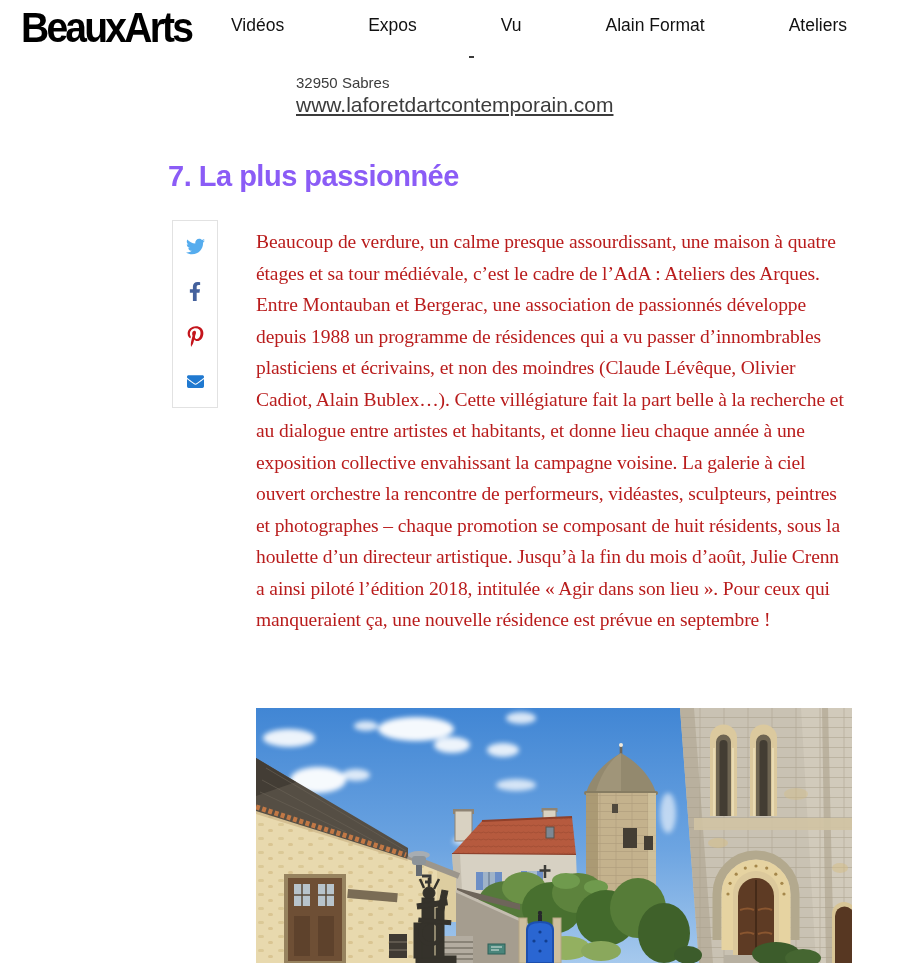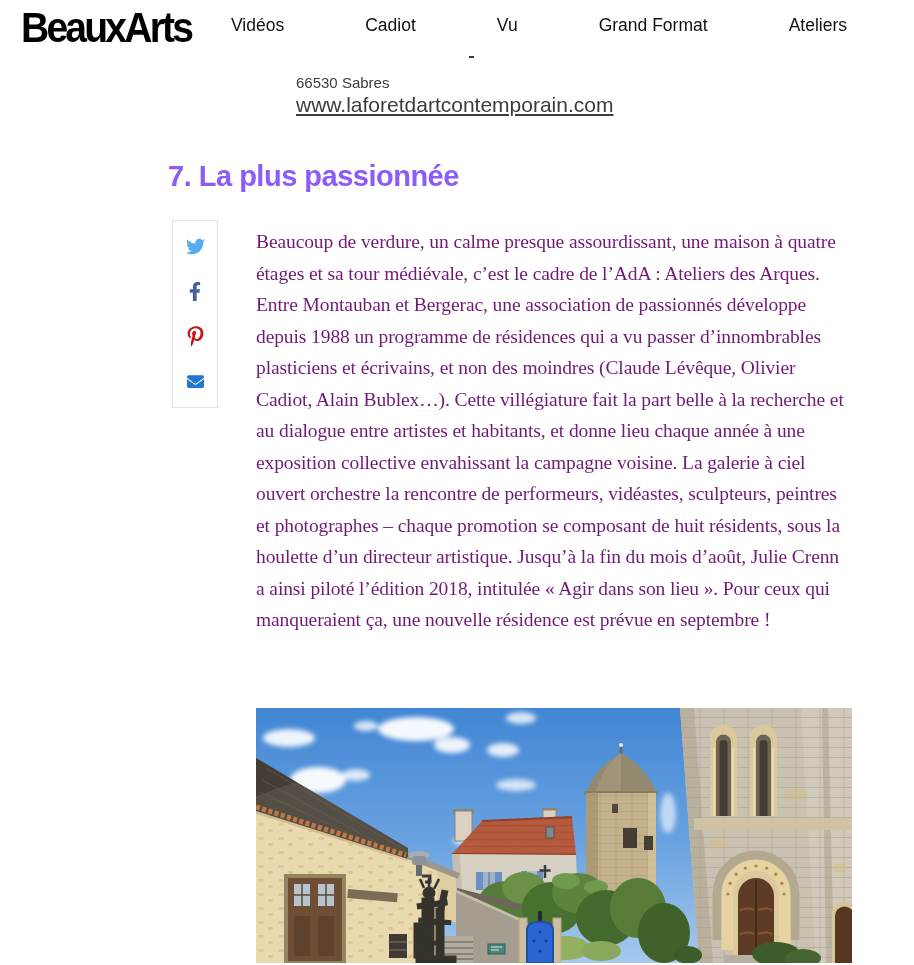--- a/index.html
+++ b/index.html
@@ -50,50 +50,50 @@
     border:1px solid #e2e2e2; background:#fff;
     display:flex; flex-direction:column; align-items:center;
     justify-content:space-between; padding:14px 0;
   }
   .share-btn { width:22px; height:22px; display:flex; align-items:center; justify-content:center; cursor:pointer; }
   .share-btn svg { display:block; }
   
   .article-text {
     position:absolute; left:256px; top:226px; width:592px;
     font-family:"Liberation Serif", serif;
-    font-size:19.5px; line-height:31.5px; color:#701a75;
+    font-size:19.5px; line-height:31.5px; color:#b91c1c;
     letter-spacing:-0.1px; text-align:left;
   }
   
   .article-photo {
     position:absolute; left:256px; top:708px; width:596px; height:255px;
     overflow:hidden; background:#5f9bd8;
   }
   .article-photo svg { display:block; }
 </style>
 </head>
 <body>
 
 <div class="page">
 
   <header class="site-header">
     <div class="logo">BeauxArts</div>
     <nav class="main-nav">
       <span class="nav-item">Vidéos</span>
-      <span class="nav-item">Cadiot</span>
+      <span class="nav-item">Expos</span>
       <span class="nav-item">Vu</span>
-      <span class="nav-item">Grand Format</span>
+      <span class="nav-item">Alain Format</span>
       <span class="nav-item">Ateliers</span>
     </nav>
   </header>
 
   <div class="scroll-artifact"></div>
 
   <div class="address-block">
-    <div class="address-line">66530 Sabres</div>
+    <div class="address-line">32950 Sabres</div>
     <a class="address-link">www.laforetdartcontemporain.com</a>
   </div>
 
   <h2 class="section-heading">7. La plus passionnée</h2>
 
   <div class="share-box">
     <span class="share-btn">
       <svg width="21" height="19" viewBox="0 0 512 512" aria-hidden="true">
         <path d="M459.37 151.716c.325 4.548.325 9.097.325 13.645 0 138.72-105.583 298.558-298.558 298.558-59.452 0-114.68-17.219-161.137-47.106 8.447.974 16.568 1.299 25.34 1.299 49.055 0 94.213-16.568 130.274-44.832-46.132-.975-84.792-31.188-98.112-72.772 6.498.974 12.995 1.624 19.818 1.624 9.421 0 18.843-1.3 27.614-3.573-48.081-9.747-84.143-51.98-84.143-102.985v-1.299c13.969 7.797 30.214 12.67 47.431 13.319-28.264-18.843-46.781-51.005-46.781-87.391 0-19.492 5.197-37.36 14.294-52.954 51.655 63.675 129.3 105.258 216.365 109.807-1.624-7.797-2.599-15.918-2.599-24.04 0-57.828 46.782-104.934 104.934-104.934 30.213 0 57.502 12.67 76.67 33.137 23.715-4.548 46.456-13.32 66.599-25.34-7.798 24.366-24.366 44.833-46.132 57.827 21.117-2.273 41.584-8.122 60.426-16.243-14.292 20.791-32.161 39.308-52.628 54.253z" fill="#55acee"></path>
       </svg>

